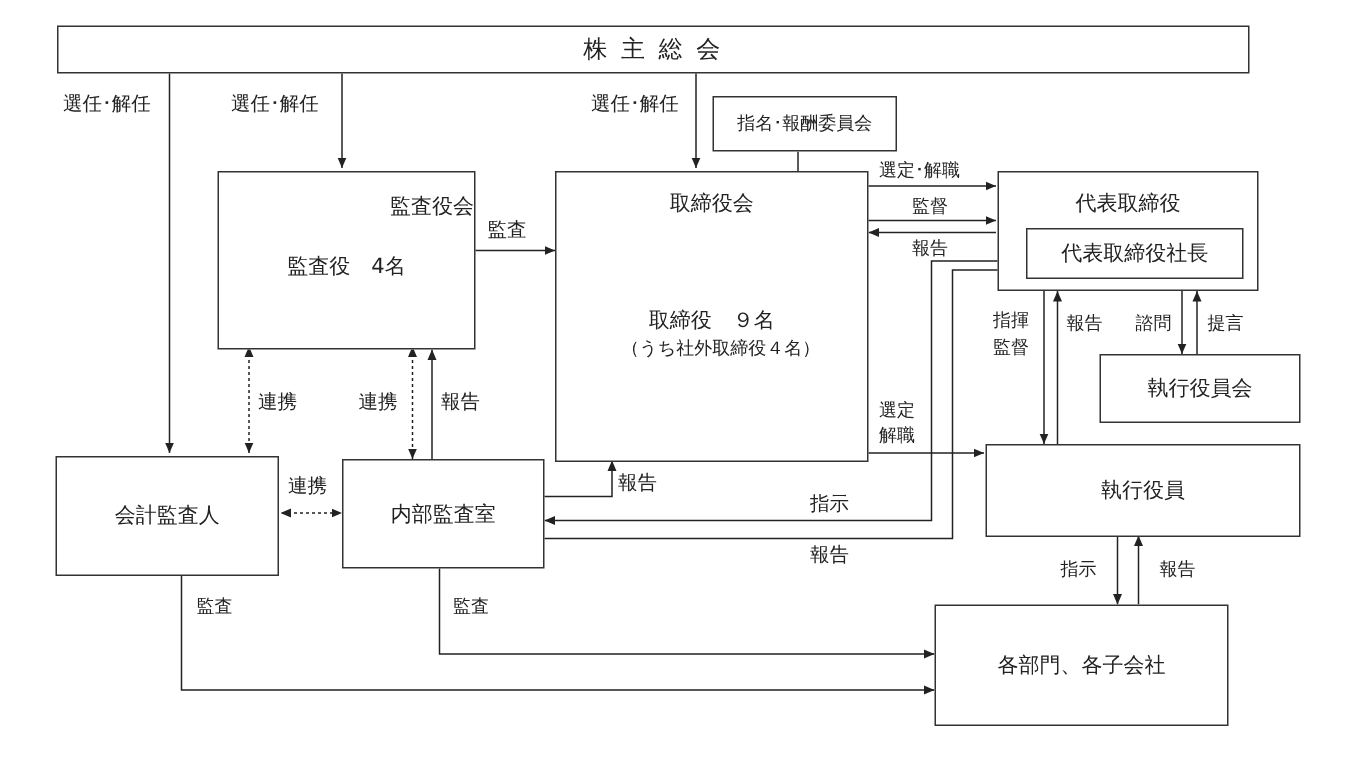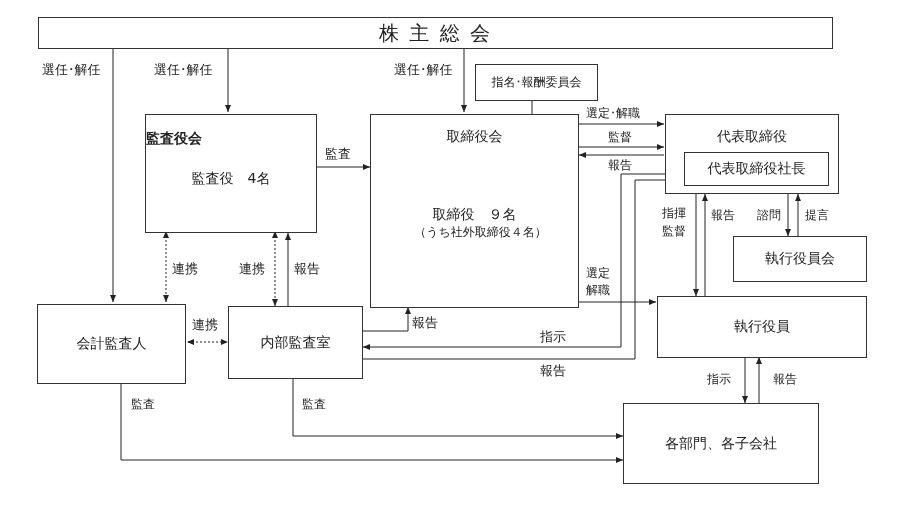--- a/index.html
+++ b/index.html
@@ -2,21 +2,21 @@
 <html><head>
 <meta charset="utf-8">
 <style>
   html, body { margin: 0; padding: 0; background: #ffffff; }
   body { width: 900px; height: 506px; position: relative; overflow: hidden;
          font-family: "DejaVu Sans", sans-serif; color: #222; }
   .box { position: absolute; border: 1px solid #333; background: #fff; box-sizing: border-box; }
   .lbl { position: absolute; font-size: 13px; white-space: nowrap; color: #222; line-height: 1; }
   .center { display: flex; align-items: center; justify-content: center; text-align: center; }
   svg#wires { position: absolute; left: 0; top: 0; }
-  .t-lg { font-size: 20px; }
+  .t-lg { font-size: 16px; }
   .t-md { font-size: 14px; }
   .t-sm { font-size: 12px; text-align: right; }
 </style>
 </head>
 <body>
 
 <svg id="wires" width="900" height="506">
   <defs>
     <marker id="ah" markerWidth="8" markerHeight="8" refX="7" refY="4" orient="auto" markerUnits="userSpaceOnUse">
       <path d="M0,1 L7,4 L0,7 Z" fill="#222"></path>
@@ -70,21 +70,21 @@
 
 <div class="box center" style="left:38px;top:17px;width:795px;height:32px;">
   <span class="t-lg" style="letter-spacing:2px;">株 主 総 会</span>
 </div>
 
 <div class="box center" style="left:475px;top:64px;width:123px;height:37px;">
   <span class="t-sm">指名･報酬委員会</span>
 </div>
 
 <div class="box" style="left:145px;top:114px;width:172px;height:119px;">
-  <div class="lbl t-md" style="left:0;right:0;top:16px;text-align:left;font-weight:bold;">監査役会</div>
+  <div class="lbl t-md" style="left:0;right:0;top:16px;text-align:right;">監査役会</div>
   <div class="lbl t-md" style="left:0;right:0;top:56px;text-align:center;">監査役　4名</div>
 </div>
 
 <div class="box" style="left:370px;top:114px;width:209px;height:194px;">
   <div class="lbl t-md" style="left:0;right:0;top:14px;text-align:center;">取締役会</div>
   <div class="lbl t-md" style="left:0;right:0;top:92px;text-align:center;">取締役　９名</div>
   <div class="lbl t-sm" style="left:12px;right:0;top:111px;text-align:center;">（うち社外取締役４名）</div>
 </div>
 
 <div class="box" style="left:665px;top:114px;width:174px;height:80px;">

